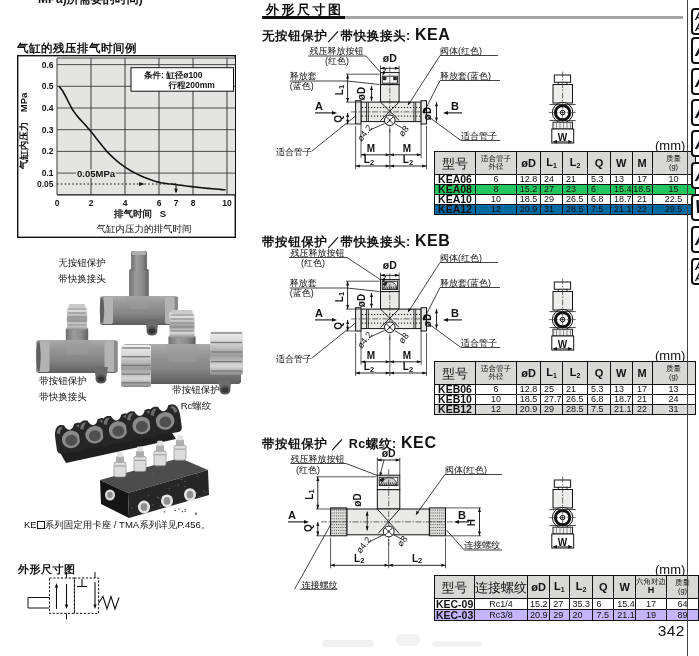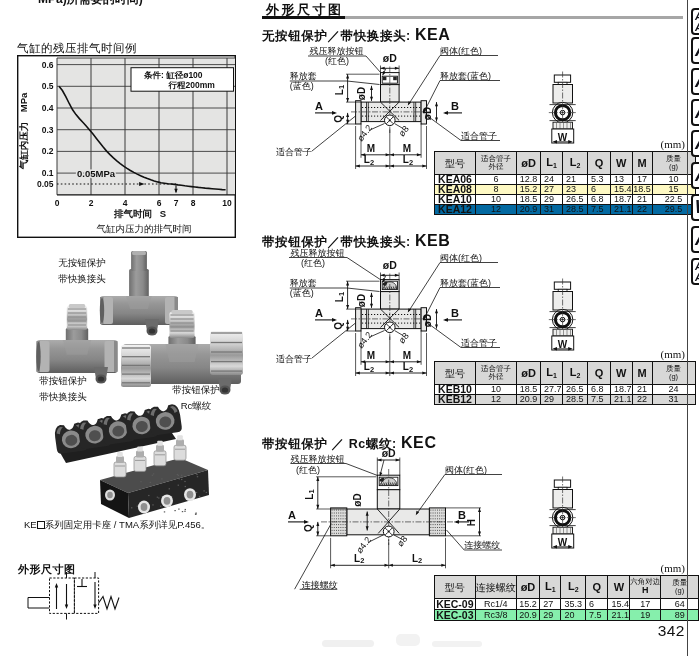--- a/index.html
+++ b/index.html
@@ -5,39 +5,39 @@
 body { width:699px; height:656px; overflow:hidden; background:#fff;
   font-family:"Liberation Sans", sans-serif; color:#111; position:relative; }
 .abs { position:absolute; }
 .t { position:absolute; border-collapse:collapse; table-layout:fixed;
   border:1.4px solid #111; font-size:9px; }
 .t th, .t td { border:1px solid #111; padding:0; line-height:1; overflow:hidden; white-space:nowrap; }
 .t tr { height:9.9px; }
 .t td { line-height:8.5px; height:9.9px; }
 .t.kec tr, .t.kec td { height:11.2px; }
 .t .hd th { background:#d8d8d7; font-weight:bold; font-size:11px; text-align:center; vertical-align:middle; }
-.t .hd .h1 { font-size:10px; font-weight:normal; }
+.t .hd .h1 { font-size:13px; font-weight:normal; }
 .t .hd .small { font-size:7.5px; font-weight:normal; line-height:1.1; }
 .t .hd .hb { font-size:9px; }
 .t .sub { font-size:7px; vertical-align:-2px; }
 .t td { font-size:9px; vertical-align:middle; }
 .t td.mod { font-weight:bold; font-size:10.5px; text-align:center; }
 .t td.ctr { text-align:center; }
 .t td.lft { text-align:left; padding-left:3px; }
 .hdr2 { position:absolute; font-weight:bold; font-size:12.5px; letter-spacing:0.6px; }
 .hdr2 b { font-size:16px;margin-top:29px; }
-.mm { position:absolute; font-size:11px;font-family:Liberation Serif, serif; }
+.mm { position:absolute; font-size:13px; }
 .lbl { position:absolute; font-size:9.5px; text-align:center; line-height:16px; }
 .tab { position:absolute; left:690.5px; width:20px; height:26.5px; background:#fff;
   border:2px solid #111; border-radius:4px; font-weight:bold; font-style:italic;
   font-size:18px; color:#101018; padding-left:2.5px; line-height:23px; }
 .tab.dbl { font-size:10.5px; line-height:11px; padding-top:1px; }
 </style></head><body>
 <div class="abs" style="left:38px;top:-9px;font-size:12px;font-weight:bold;">MPa)所需要的时间)</div>
-<div class="abs" style="left:17px;top:41px;font-size:11.5px;font-weight:normal;letter-spacing:0.5px;">气缸的残压排气时间例</div>
+<div class="abs" style="left:17px;top:41px;font-size:11.5px;font-weight:bold;letter-spacing:0.5px;">气缸的残压排气时间例</div>
 <div class="abs" style="left:17px;top:55px;"><svg width="219" height="183" viewBox="0 0 219 183" font-family="Liberation Sans, sans-serif">
       <rect x="0.7" y="0.7" width="217.6" height="181.6" fill="#fff" stroke="#111" stroke-width="1.4"></rect>
       <rect x="40.0" y="3.0" width="178.0" height="137.0" fill="#e4e4e3"></rect>
       <line x1="40.0" y1="3.0" x2="40.0" y2="139.8" stroke="#3a3a3a" stroke-width="1.0"></line>
       <line x1="74.0" y1="3.0" x2="74.0" y2="139.8" stroke="#3a3a3a" stroke-width="1.0"></line>
       <line x1="108.0" y1="3.0" x2="108.0" y2="139.8" stroke="#3a3a3a" stroke-width="1.0"></line>
       <line x1="142.0" y1="3.0" x2="142.0" y2="139.8" stroke="#3a3a3a" stroke-width="1.0"></line>
       <line x1="176.0" y1="3.0" x2="176.0" y2="139.8" stroke="#3a3a3a" stroke-width="1.0"></line>
       <line x1="210.0" y1="3.0" x2="210.0" y2="139.8" stroke="#3a3a3a" stroke-width="1.0"></line>
       <line x1="40.0" y1="118.1" x2="218.0" y2="118.1" stroke="#3a3a3a" stroke-width="0.9"></line>
@@ -722,21 +722,21 @@
         <td class="mod">KEA06</td>
         <td class="ctr">6</td>
         <td class="ctr">12.8</td>
         <td class="lft">24</td>
         <td class="lft">21</td>
         <td class="lft">5.3</td>
         <td class="lft">13</td>
         <td class="ctr">17</td>
         <td class="ctr">10</td>
       </tr>
-      <tr style="background:#fef9c3">
+      <tr style="background:#22c55e">
         <td class="mod">KEA08</td>
         <td class="ctr">8</td>
         <td class="ctr">15.2</td>
         <td class="lft">27</td>
         <td class="lft">23</td>
         <td class="lft">6</td>
         <td class="lft">15.4</td>
         <td class="ctr">18.5</td>
         <td class="ctr">15</td>
       </tr>
@@ -786,20 +786,31 @@
         <th>L<span class="sub">1</span></th>
         <th>L<span class="sub">2</span></th>
         <th>Q</th>
         <th>W</th>
         <th>M</th>
         <th>
           <div class="small">质量<br>(g)</div>
         </th>
       </tr>
       <tr>
+        <td class="mod">KEB06</td>
+        <td class="ctr">6</td>
+        <td class="ctr">12.8</td>
+        <td class="lft">25</td>
+        <td class="lft">21</td>
+        <td class="lft">5.3</td>
+        <td class="lft">13</td>
+        <td class="ctr">17</td>
+        <td class="ctr">13</td>
+      </tr>
+      <tr>
         <td class="mod">KEB10</td>
         <td class="ctr">10</td>
         <td class="ctr">18.5</td>
         <td class="lft">27.7</td>
         <td class="lft">26.5</td>
         <td class="lft">6.8</td>
         <td class="lft">18.7</td>
         <td class="ctr">21</td>
         <td class="ctr">24</td>
       </tr>
@@ -848,21 +859,21 @@
         <td class="mod">KEC-09</td>
         <td class="ctr">Rc1/4</td>
         <td class="ctr">15.2</td>
         <td class="lft">27</td>
         <td class="lft">35.3</td>
         <td class="lft">6</td>
         <td class="lft">15.4</td>
         <td class="ctr">17</td>
         <td class="ctr">64</td>
       </tr>
-      <tr style="background:#86efac">
+      <tr style="background:#c4b5fd">
         <td class="mod">KEC-03</td>
         <td class="ctr">Rc3/8</td>
         <td class="ctr">20.9</td>
         <td class="lft">29</td>
         <td class="lft">20</td>
         <td class="lft">7.5</td>
         <td class="lft">21.1</td>
         <td class="ctr">19</td>
         <td class="ctr">89</td>
       </tr>

